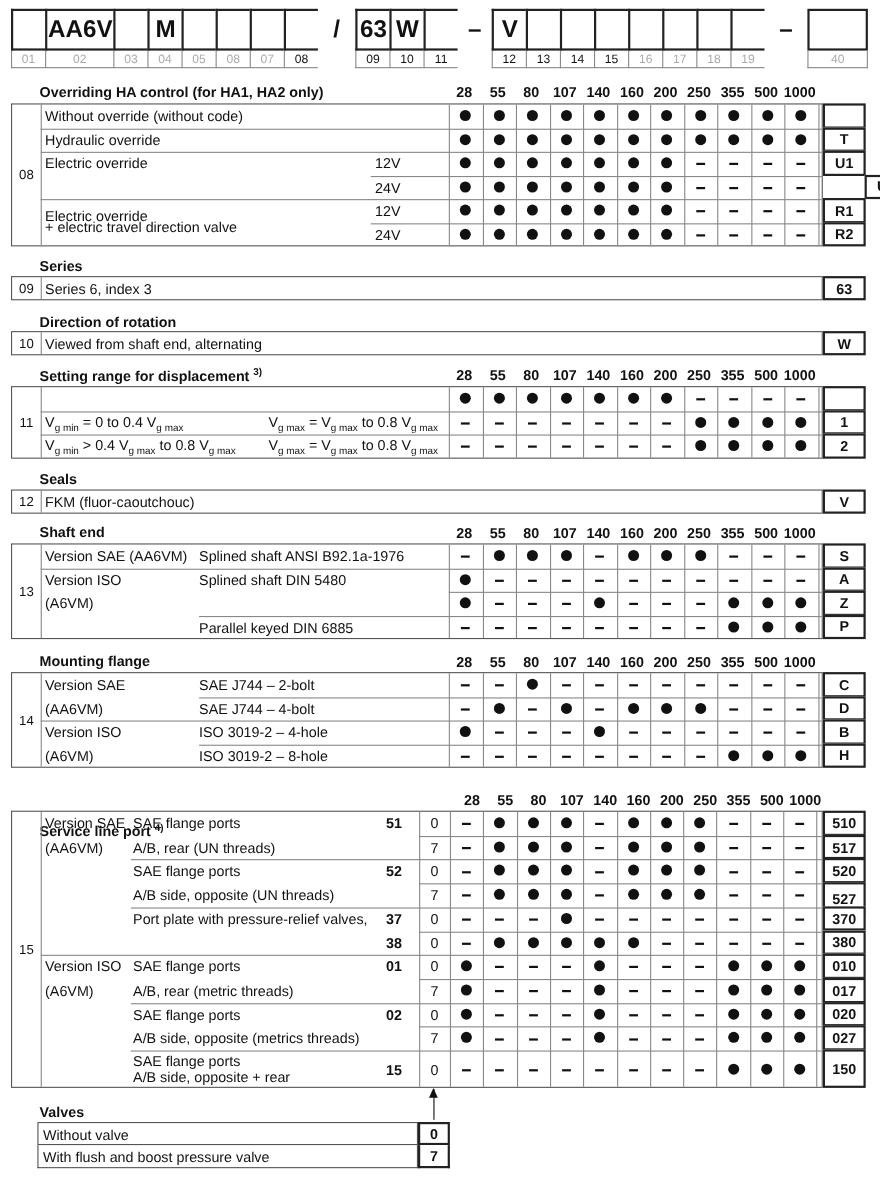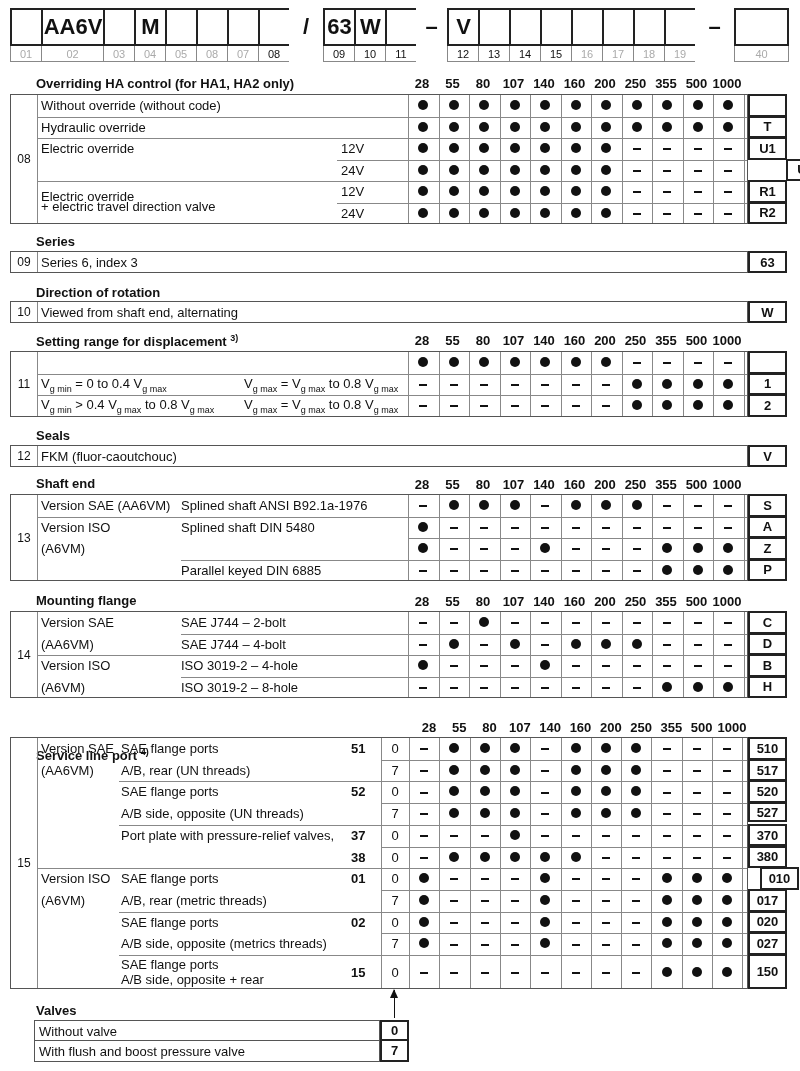--- a/index.html
+++ b/index.html
@@ -634,24 +634,24 @@
       <div class="cell" style="left: 549.5px; top: 217px; height: 34px; line-height: 34px; width: 30.3px;"><span class="dash"></span></div>
       <div class="cell" style="left: 579.8px; top: 217px; height: 34px; line-height: 34px; width: 30.3px;"><span class="dash"></span></div>
       <div class="cell" style="left: 610.1px; top: 217px; height: 34px; line-height: 34px; width: 30.3px;"><span class="dash"></span></div>
       <div class="cell" style="left: 640.4px; top: 217px; height: 34px; line-height: 34px; width: 30.3px;"><span class="dot"></span></div>
       <div class="cell" style="left: 670.7px; top: 217px; height: 34px; line-height: 34px; width: 30.3px;"><span class="dot"></span></div>
       <div class="cell" style="left: 701px; top: 217px; height: 34px; line-height: 34px; width: 30.3px;"><span class="dot"></span></div>
     </div>
     <div class="code" style="left: 748px; top: 737px; height: 22.7px;">510</div>
     <div class="code" style="left: 748px; top: 758.7px; height: 22.7px;">517</div>
     <div class="code" style="left: 748px; top: 780.4px; height: 22.7px;">520</div>
-    <div class="code" style="left: 748px; top: 802.1px; height: 20px;">527</div>
+    <div class="code" style="left: 748px; top: 802.1px; height: 30px;">527</div>
     <div class="code" style="left: 748px; top: 823.8px; height: 22.7px;">370</div>
     <div class="code" style="left: 748px; top: 845.5px; height: 22.7px;">380</div>
-    <div class="code" style="left: 748px; top: 867.2px; height: 22.7px; margin-left: 12px;">010</div>
+    <div class="code" style="left: 748px; top: 867.2px; height: 22.7px;">010</div>
     <div class="code" style="left: 748px; top: 888.9px; height: 22.7px;">017</div>
     <div class="code" style="left: 748px; top: 910.6px; height: 22.7px;">020</div>
     <div class="code" style="left: 748px; top: 932.3px; height: 22.7px;">027</div>
     <div class="code" style="left: 748px; top: 954px; height: 35px;">150</div>
     <div style="position: absolute; left: 394px; top: 990px; width: 0px; height: 28px; border-left: 1px solid rgb(17, 17, 17);"></div>
     <div style="position: absolute; left: 390px; top: 989px; width: 0px; height: 0px; border-left: 4.5px solid transparent; border-right: 4.5px solid transparent; border-bottom: 9px solid rgb(17, 17, 17);"></div>
     <div class="sec-title" style="top: 1003px;"><span>Valves</span></div>
     <div style="position: absolute; left: 34px; top: 1020px; width: 346px; height: 21px; border: 1px solid rgb(85, 85, 85); box-sizing: border-box;">
       <div class="txt" style="left: 4px; top: 3px;">Without valve</div>
     </div>

